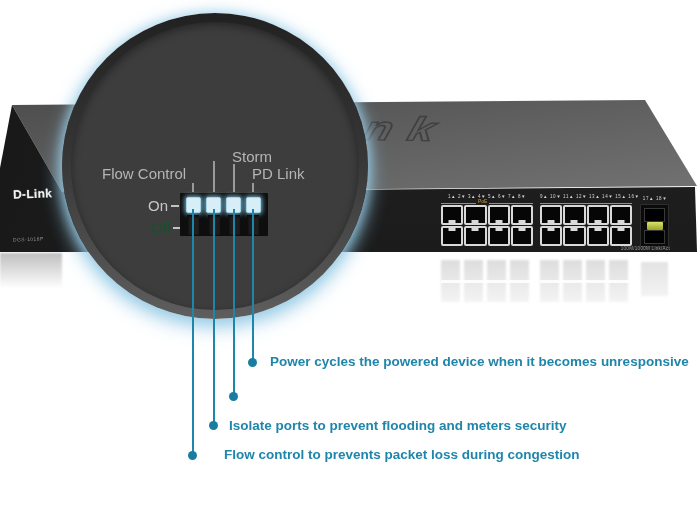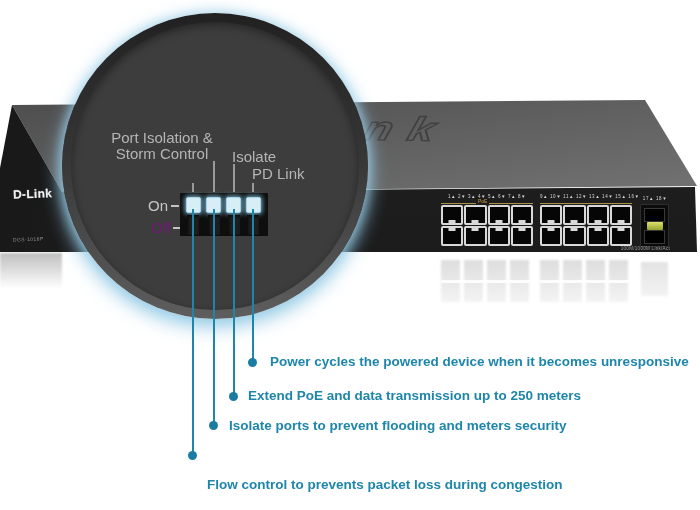--- a/index.html
+++ b/index.html
@@ -73,21 +73,21 @@
     box-shadow:0 6px 18px 3px rgba(145,200,228,.85), 0 0 10px 2px rgba(175,218,240,.55); }
   .mag-inner { position:absolute; inset:9px; border-radius:50%; background:#3d3d3d;
     box-shadow:inset 0 3px 9px rgba(0,0,0,.38); }
 
   .dip-label { color:#b5b5b5; font-size:15px; white-space:nowrap; }
   .dip-label-group { left:100px; top:130px; width:124px; text-align:center; line-height:16px; }
   .lbl-extend { left:232px; top:148px; }
   .lbl-flow { left:102px; top:165px; }
   .lbl-pd { left:252px; top:165px; }
   .lbl-on { left:118px; top:197px; width:50px; text-align:right; color:#c7c7c7; }
-  .lbl-off { left:118px; top:219px; width:53px; text-align:right; color:#701a75; }
+  .lbl-off { left:118px; top:219px; width:53px; text-align:right; color:#14532d; }
   .state-tick { height:2px; width:8px; background:#c2c2c2; }
   .ptr-tick { width:2px; background:#9a9a9a; }
 
   .dip-block { left:180px; top:193px; width:88px; height:43px; background:#0e0e0e; border-radius:1px; }
   .dip-sw { top:197px; width:15px; height:16px; background:#d8eef7; border:1px solid #a4d4e8; border-radius:2px;
     box-shadow:0 0 5px 1px rgba(140,205,235,.9); }
   .dip-ch { top:215px; width:12px; height:20px; background:#1e1e1e; box-shadow:inset 1px 1px 3px rgba(0,0,0,.8); }
 
   
   .c-line { width:2px; background:#1f86aa; }
@@ -149,25 +149,22 @@
     <div class="ghost-split" style="left:66px;"></div>
     <div class="ghost-split" style="left:165px;"></div>
     <div class="ghost-sfp"></div>
     <div class="refl-fade"></div>
   </div>
 
   <div class="abs mag">
     <div class="mag-inner"></div>
   </div>
 
-  <div class="abs dip-label dip-label-group">
-    <div>Port Isolation &amp;</div>
-    <div>Storm Control</div>
-  </div>
-  <div class="abs dip-label lbl-extend">Isolate</div>
+  <div class="abs dip-label lbl-extend">Storm</div>
+  <div class="abs dip-label lbl-flow">Flow Control</div>
   <div class="abs dip-label lbl-pd">PD Link</div>
   <div class="abs dip-label lbl-on">On</div>
   <div class="abs dip-label lbl-off">Off</div>
   <div class="abs state-tick" style="left:171px; top:205px;"></div>
   <div class="abs state-tick" style="left:173px; top:227px;"></div>
 
   <div class="abs ptr-tick" style="left:191.8px; top:183px; height:9px;"></div>
   <div class="abs ptr-tick" style="left:212.8px; top:161px; height:31px;"></div>
   <div class="abs ptr-tick" style="left:232.8px; top:164px; height:28px;"></div>
   <div class="abs ptr-tick" style="left:251.8px; top:183px; height:9px;"></div>
@@ -186,17 +183,16 @@
   <div class="abs c-line" style="left:212.5px; top:209px; height:217px;"></div>
   <div class="abs c-line" style="left:232.5px; top:209px; height:188px;"></div>
   <div class="abs c-line" style="left:251.5px; top:209px; height:154px;"></div>
 
   <div class="abs c-dot" style="left:248px; top:357.5px;"></div>
   <div class="abs c-dot" style="left:229px; top:391.5px;"></div>
   <div class="abs c-dot" style="left:209px; top:421px;"></div>
   <div class="abs c-dot" style="left:188px; top:450.5px;"></div>
 
   <div class="abs c-text" style="left:270px; top:354px;">Power cycles the powered device when it becomes unresponsive</div>
-  <div class="abs c-text" style="left:248px; top:388px;">Extend PoE and data transmission up to 250 meters</div>
   <div class="abs c-text" style="left:229px; top:417.5px;">Isolate ports to prevent flooding and meters security</div>
-  <div class="abs c-text" style="left:207px; top:447px;margin-top:30px;">Flow control to prevents packet loss during congestion</div>
+  <div class="abs c-text" style="left:224px; top:447px;">Flow control to prevents packet loss during congestion</div>
 
 </div>
 
 </body></html>

